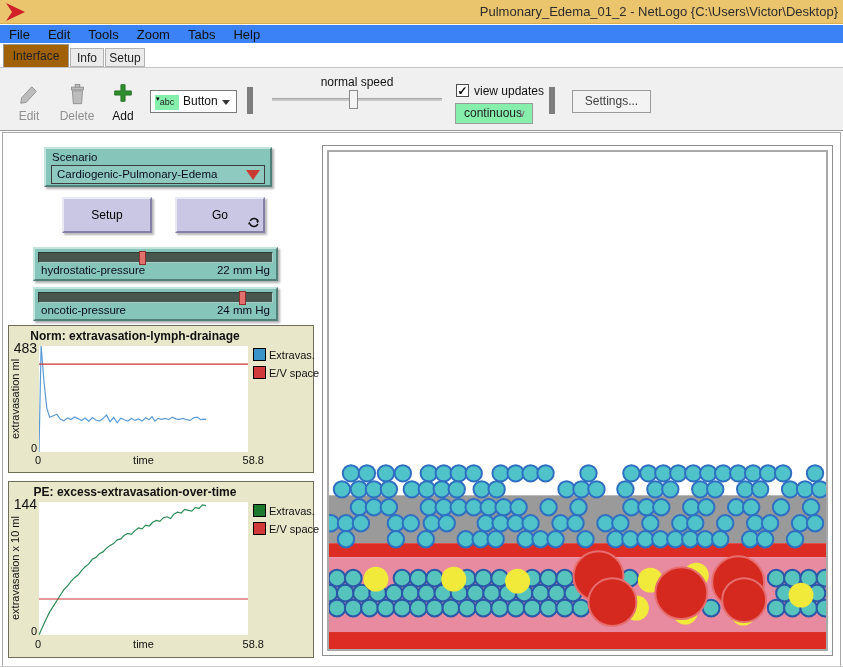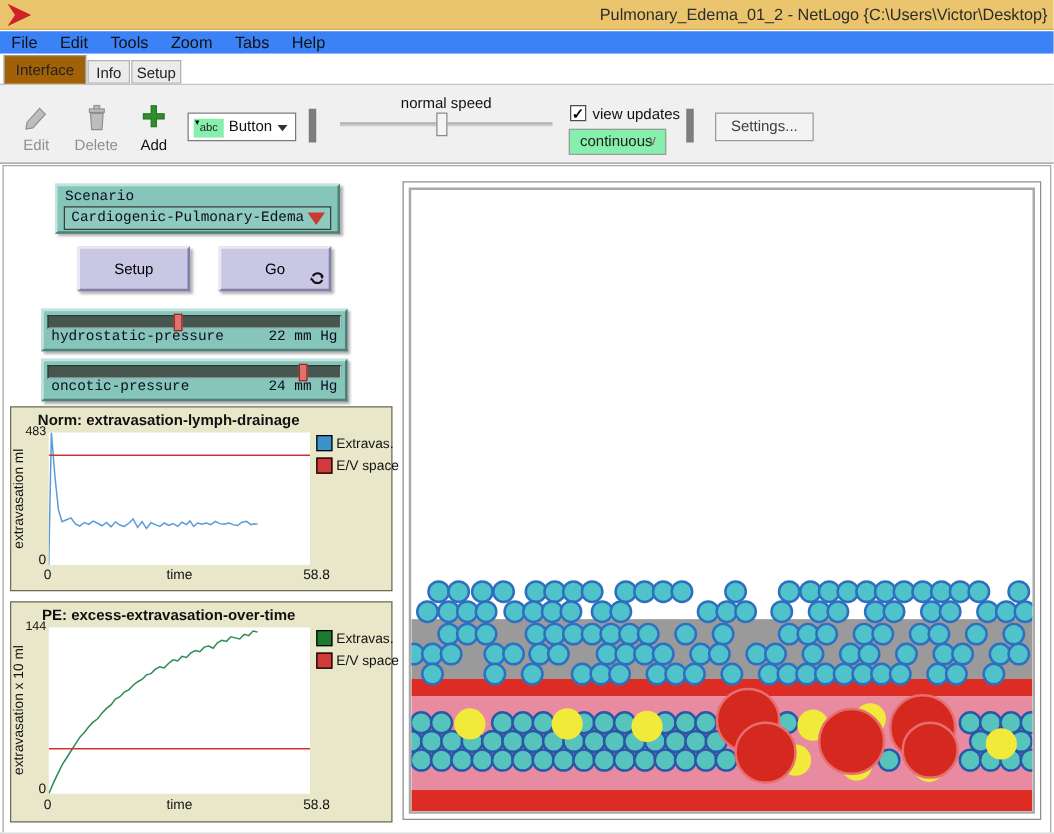--- a/index.html
+++ b/index.html
@@ -54,21 +54,21 @@
   .settings-btn { position:absolute; left:572px; top:22px; width:79px; height:23px;
     background:#f3f3f3; border:1px solid #9a9a9a; font-size:12px; line-height:21px;
     text-align:center; color:#404040; cursor:default; }
   
   .iface { position:absolute; left:2px; top:132px; width:839px; height:534px;
     background:#ffffff; border:1px solid #a9a9a9; border-bottom:none; }
   
   .nl-teal { position:absolute; background:#86c5ba;
     border-top:2px solid #c2e4dd; border-left:2px solid #c2e4dd;
     border-bottom:2px solid #4f7f77; border-right:2px solid #4f7f77;
-    box-shadow:2px 2px 2px rgba(110,110,110,0.55);font-family:Liberation Mono, monospace; }
+    box-shadow:2px 2px 2px rgba(110,110,110,0.55); }
   .chooser-label { position:absolute; left:6px; top:2px; font-size:11.5px; color:#0c0c20; }
   .chooser-select { position:absolute; left:5px; top:16px; right:5px; height:19px;
     background:#8ecabf; border:1px solid #3c3c3c; font-size:11.5px; line-height:17px;
     padding-left:5px; color:#0c0c20; cursor:default; }
   .chooser-tri { position:absolute; right:4px; top:4px; width:0; height:0;
     border-left:7px solid transparent; border-right:7px solid transparent;
     border-top:10px solid #c93a35; }
   .nl-button { position:absolute; width:90px; height:36px; background:#c9c7e4;
     border-top:2px solid #e9e8f5; border-left:2px solid #e9e8f5;
     border-bottom:2px solid #8280a6; border-right:2px solid #8280a6;
@@ -80,21 +80,21 @@
     border-bottom:1px solid #a8cdc5; border-right:1px solid #a8cdc5; }
   .sl-handle { position:absolute; top:-2px; width:7px; height:14px;
     background:#e2716e; border:1px solid #8c2f2c; }
   .sl-name { position:absolute; left:6px; bottom:3px; font-size:11.5px; color:#0c0c20; }
   .sl-value { position:absolute; right:6px; bottom:3px; font-size:11.5px; color:#0c0c20; }
   
   .plot { position:absolute; left:8px; width:306px; background:#e9e7ca; border:1px solid #6e6d57; }
   .plot-title { position:absolute; left:0; top:3px; width:252px; text-align:center;
     font-size:12px; font-weight:bold; color:#111; }
   .plot-area { position:absolute; left:30px; top:20px; background:#ffffff; }
-  .y-top { position:absolute; left:2px; top:14px; width:26px; text-align:right; font-size:10px; color:#111; }
+  .y-top { position:absolute; left:2px; top:14px; width:26px; text-align:right; font-size:14px; color:#111; }
   .y-bottom { position:absolute; left:2px; width:26px; text-align:right; font-size:11px; color:#111; }
   .y-title { position:absolute; left:0px; top:20px; width:13px; writing-mode:vertical-rl;
     transform:rotate(180deg); text-align:center; font-size:11px; color:#111; }
   .x-left { position:absolute; left:26px; font-size:11px; color:#111; }
   .x-mid { position:absolute; left:30px; width:209px; text-align:center; font-size:11px; color:#111; }
   .x-right { position:absolute; left:215px; width:40px; text-align:right; font-size:11px; color:#111; }
   .plot-legend { position:absolute; left:244px; top:22px; }
   .legend-item { display:flex; align-items:center; margin-bottom:5px; }
   .legend-swatch { width:13px; height:13px; border:1px solid #000; margin-right:3px; flex:0 0 auto; }
   .legend-label { font-size:11px; color:#111; white-space:nowrap; }

